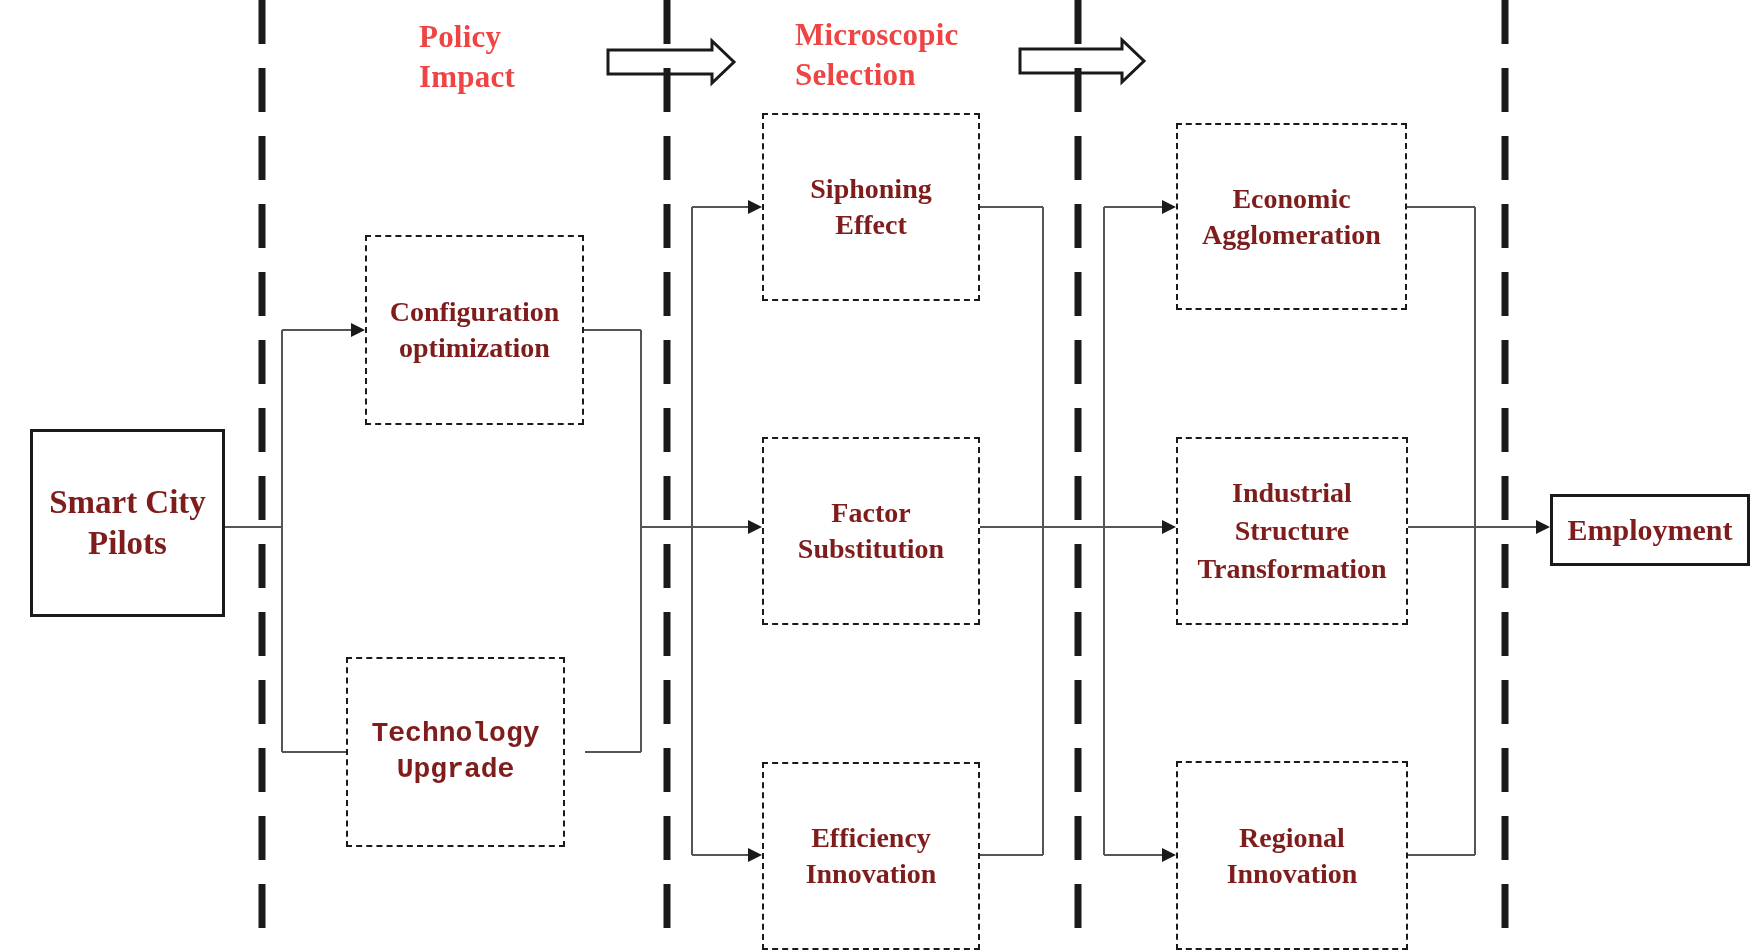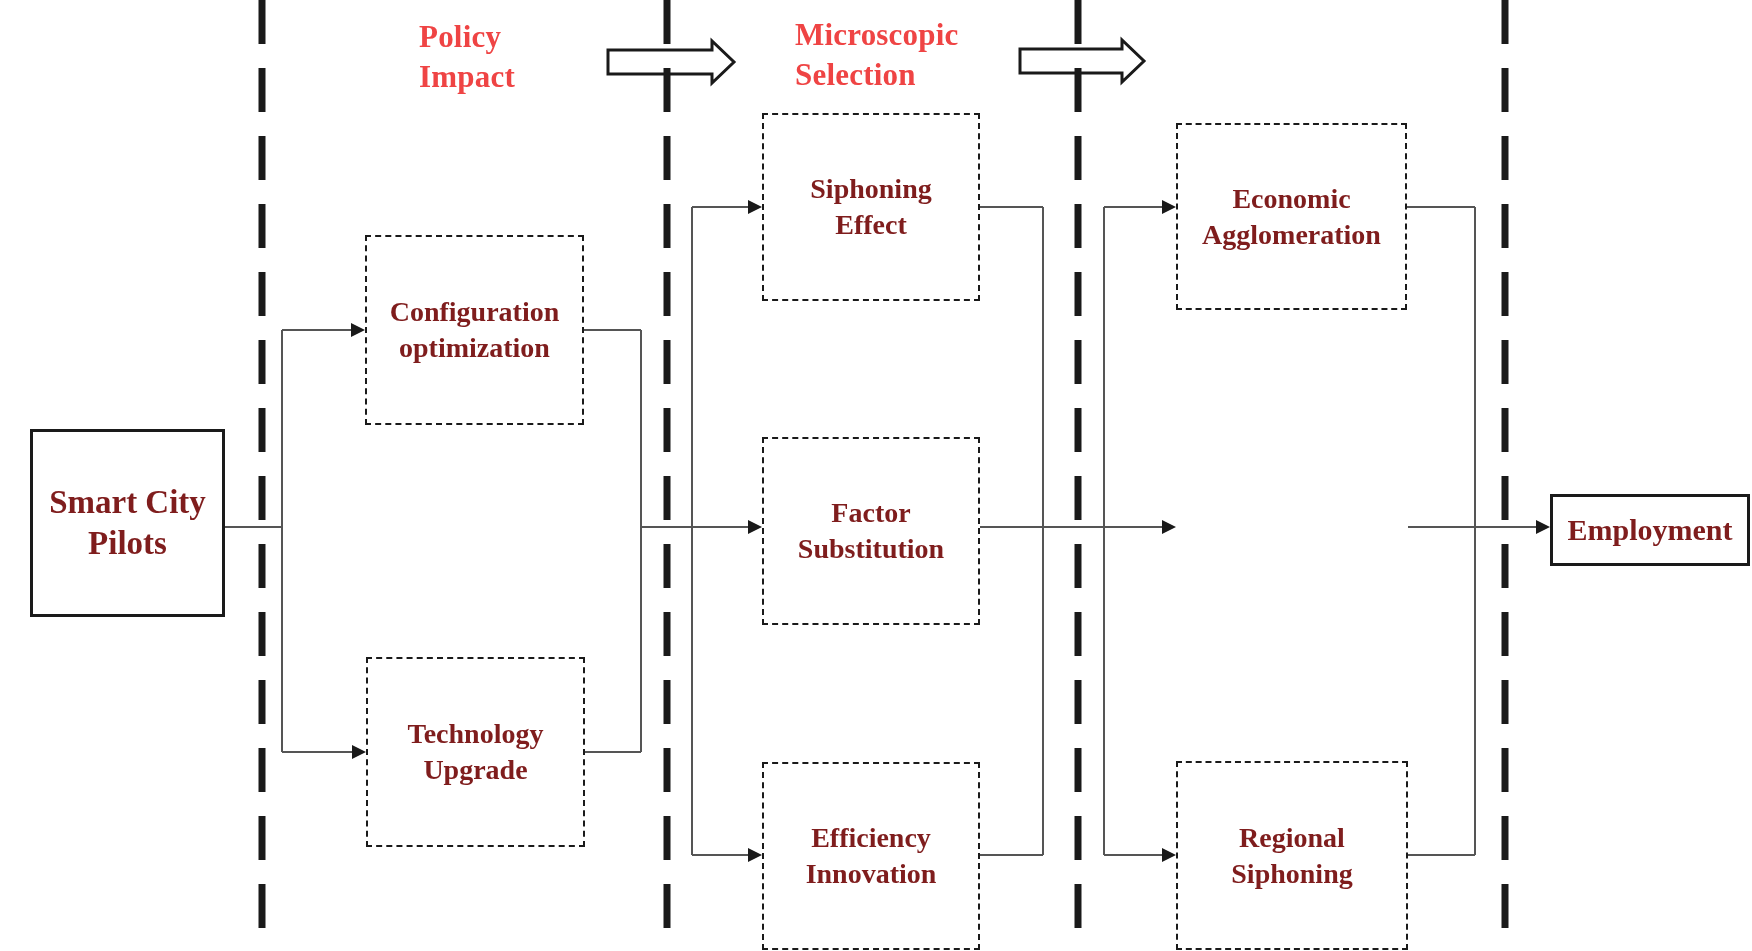--- a/index.html
+++ b/index.html
@@ -99,30 +99,33 @@
   <div class="hdr" style="left:419px; top:17px;">Policy
 Impact</div>
   <div class="hdr" style="left:795px; top:15px;">Microscopic
 Selection</div>
 
   <div class="node solid" style="left:2px; top:429px; width:195px; height:188px; font-size:33px; line-height:41px;margin-left:28px;">Smart City
 Pilots</div>
 
   <div class="node dashed" style="left:365px; top:235px; width:219px; height:190px;">Configuration
 optimization</div>
-  <div class="node dashed" style="left:366px; top:657px; width:219px; height:190px;">Technology
+  <div class="node dashed" style="left:346px; top:657px; width:219px; height:190px;font-family:Liberation Mono, monospace;">Technology
 Upgrade</div>
 
   <div class="node dashed" style="left:762px; top:113px; width:218px; height:188px;">Siphoning
 Effect</div>
   <div class="node dashed" style="left:762px; top:437px; width:218px; height:188px;">Factor
 Substitution</div>
   <div class="node dashed" style="left:762px; top:762px; width:218px; height:188px;">Efficiency
 Innovation</div>
 
   <div class="node dashed" style="left:1176px; top:123px; width:231px; height:187px;">Economic
 Agglomeration</div>
+  <div class="node dashed" style="left:1176px; top:437px; width:232px; height:188px; line-height:38px;">Industrial
+Structure
+Transformation</div>
   <div class="node dashed" style="left:1176px; top:761px; width:232px; height:189px;">Regional
-Siphoning</div>
+Innovation</div>
 
   <div class="node solid" style="left:1550px; top:494px; width:200px; height:72px; font-size:30px;">Employment</div>
 
 </div>
 
 </body></html>

